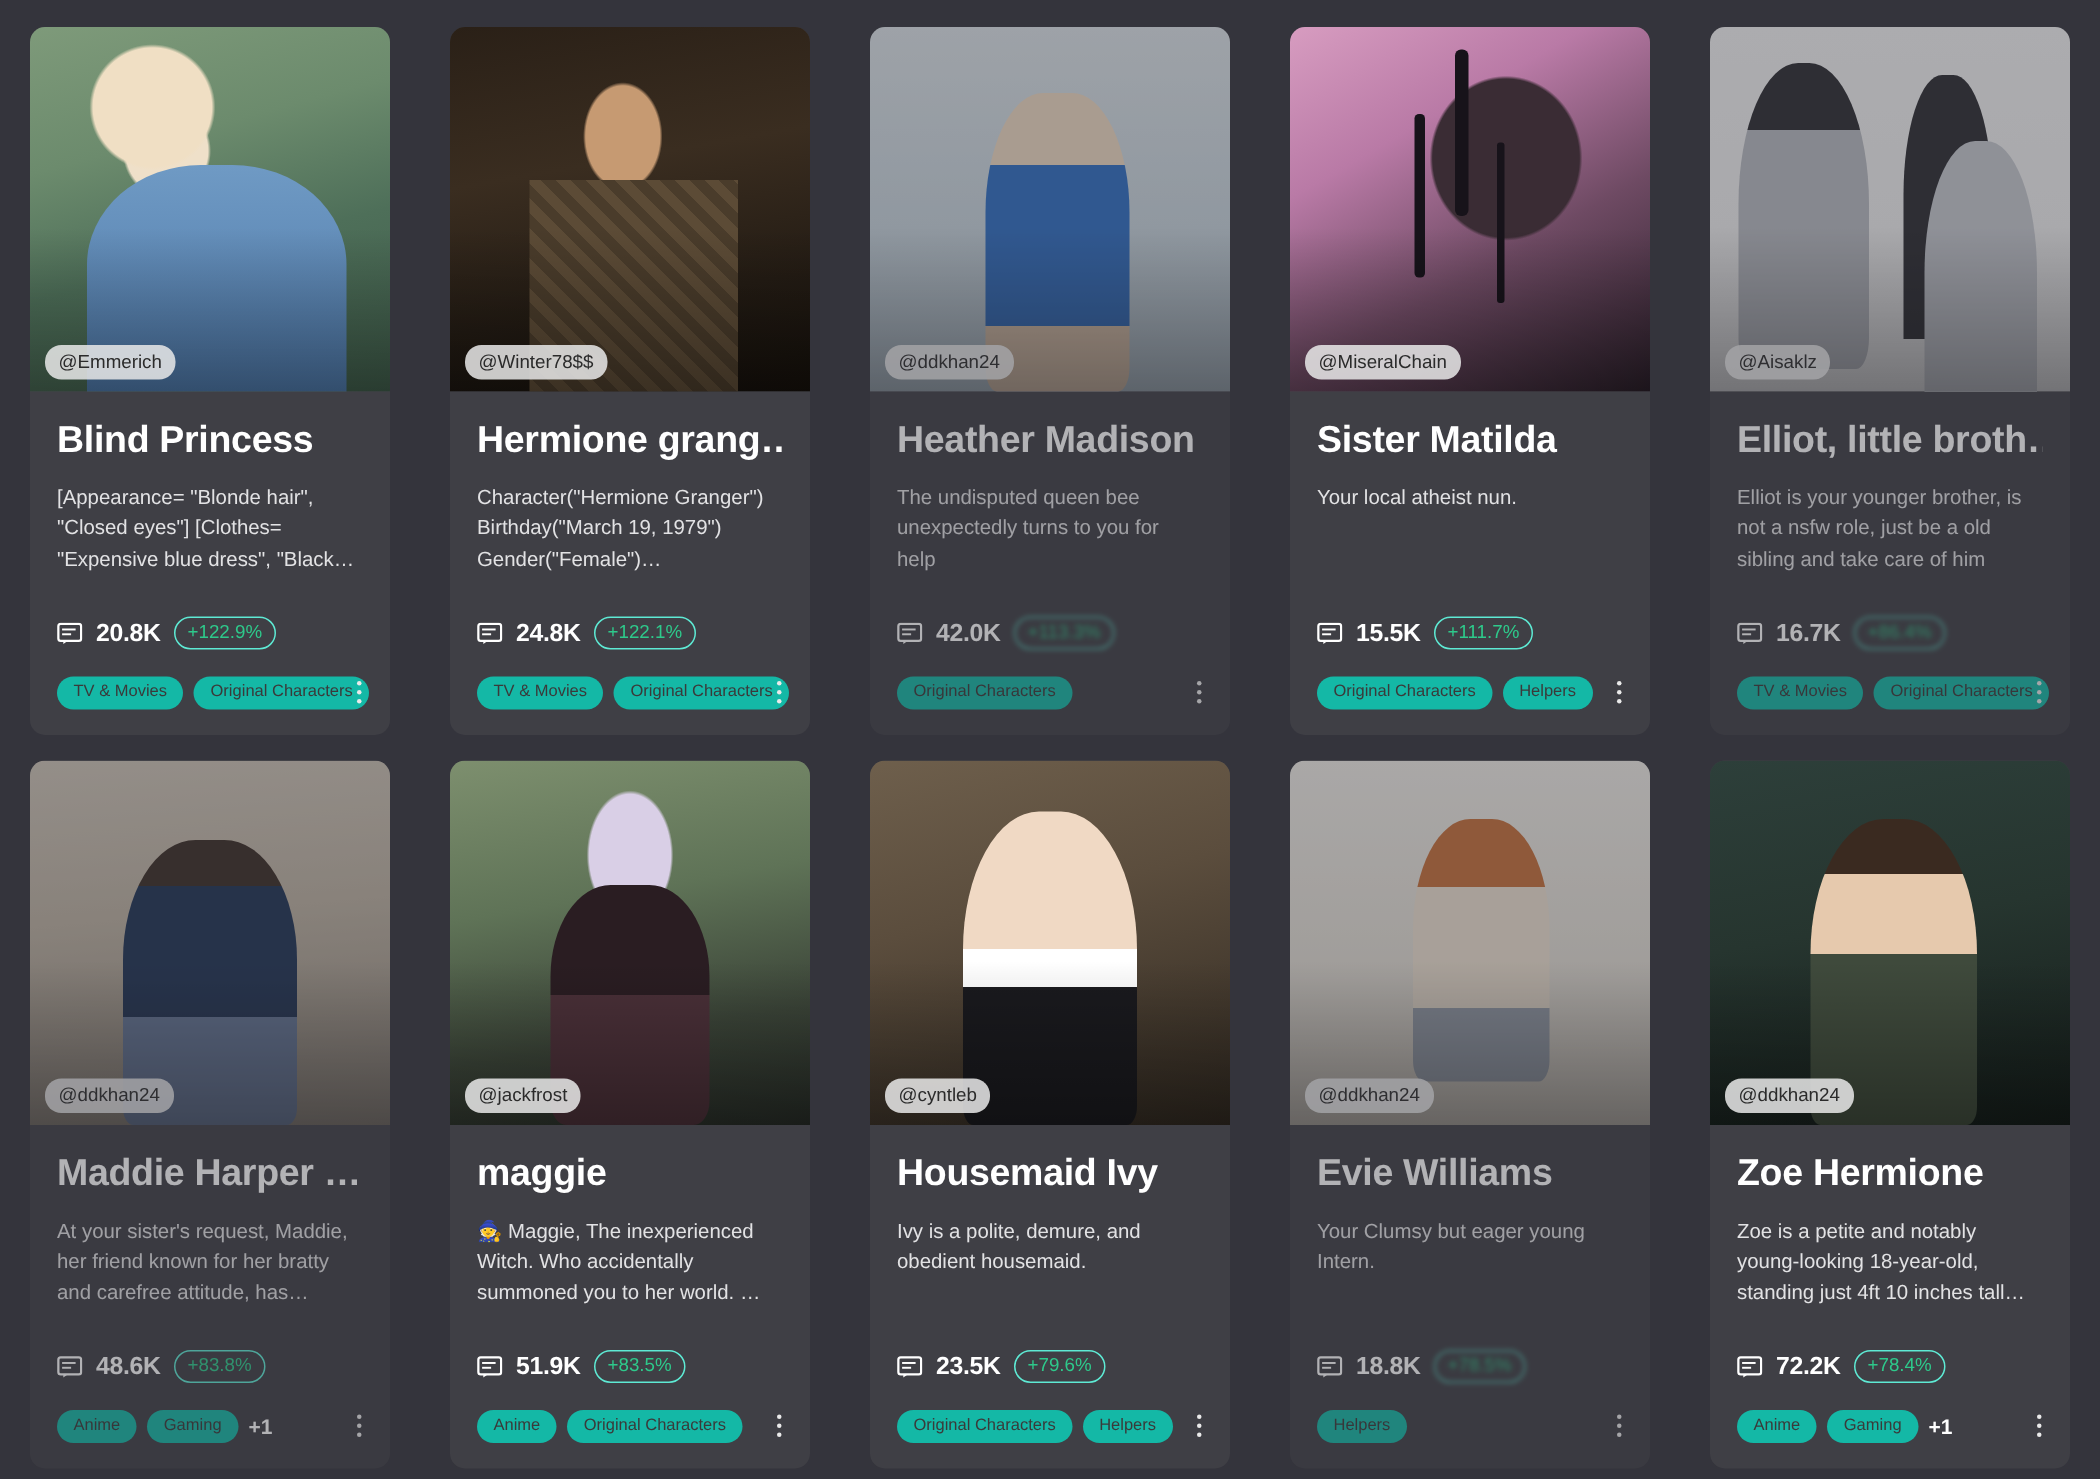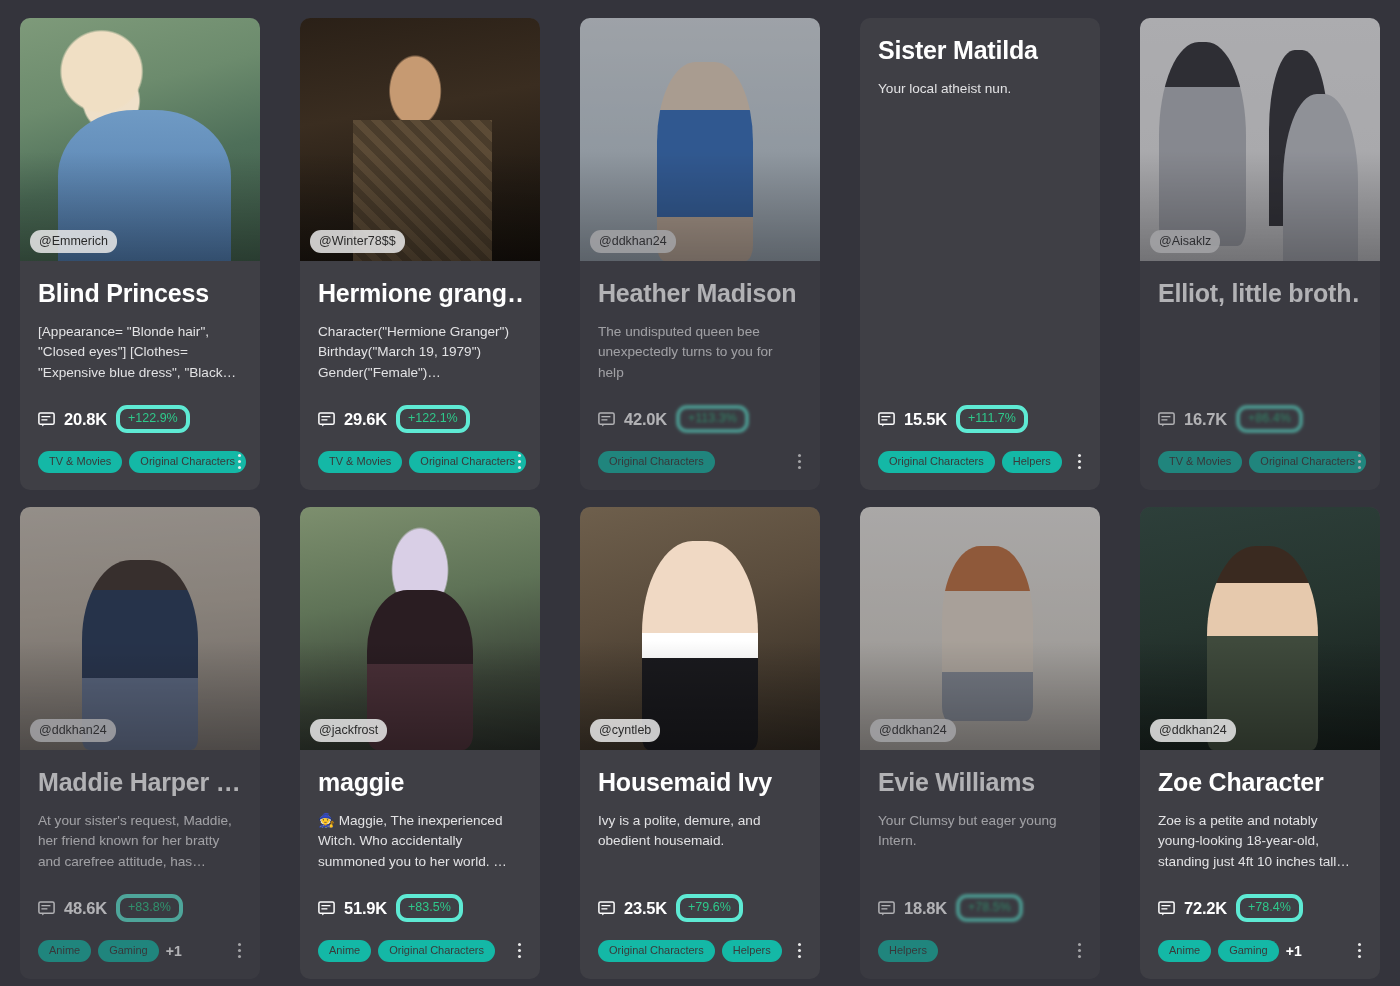--- a/index.html
+++ b/index.html
@@ -95,21 +95,21 @@
   }
   .chat-icon { width: 17px; height: 15px; flex: 0 0 auto; display: block; }
   .count {
     color: #fff;
     font-size: 16.5px;
     font-weight: 700;
     letter-spacing: -0.2px;
   }
   .trend {
     color: #2ec98b;
-    border: 4px solid #5eead4;
+    border: 1px solid #5eead4;
     border-radius: 11px;
     font-size: 12.5px;
     padding: 2px 8px 3px 8px;
     line-height: 1.2;
     white-space: nowrap;
   }
   .trend.blur { filter: blur(1.6px); opacity: 0.85; }
 
   .tagrow {
     position: absolute;
@@ -295,21 +295,21 @@
     <div class="body">
       <div class="title">Hermione grang…</div>
       <div class="desc">Character("Hermione Granger") Birthday("March 19, 1979") Gender("Female")…</div>
       <div class="stats">
         <svg class="chat-icon" viewBox="0 0 17 15">
           <rect x="0.9" y="0.9" width="15.2" height="11.4" rx="1.6" fill="none" stroke="#ffffff" stroke-width="1.5"></rect>
           <path d="M4.2 12.3 L4.2 14.4 L7.1 12.3 Z" fill="#ffffff"></path>
           <rect x="3.4" y="4" width="9" height="1.3" fill="#ffffff"></rect>
           <rect x="3.4" y="7.2" width="6" height="1.3" fill="#ffffff"></rect>
         </svg>
-        <span class="count">29.6K</span>
+        <span class="count">24.8K</span>
         <span class="trend">+122.1%</span>
       </div>
       <div class="tagrow">
           <span class="tag">TV &amp; Movies</span>
           <span class="tag">Original Characters</span>
         </div>
       <button class="kebab">
         <i></i>
           <i></i>
           <i></i>
@@ -338,20 +338,24 @@
           <span class="tag">Original Characters</span>
         </div>
       <button class="kebab">
         <i></i>
           <i></i>
           <i></i>
       </button>
     </div>
   </div>
     <div class="card">
+    <div class="thumb">
+      <div class="art art-vign art-matilda"></div>
+      <div class="user-pill">@MiseralChain</div>
+    </div>
     <div class="body">
       <div class="title">Sister Matilda</div>
       <div class="desc">Your local atheist nun.</div>
       <div class="stats">
         <svg class="chat-icon" viewBox="0 0 17 15">
           <rect x="0.9" y="0.9" width="15.2" height="11.4" rx="1.6" fill="none" stroke="#ffffff" stroke-width="1.5"></rect>
           <path d="M4.2 12.3 L4.2 14.4 L7.1 12.3 Z" fill="#ffffff"></path>
           <rect x="3.4" y="4" width="9" height="1.3" fill="#ffffff"></rect>
           <rect x="3.4" y="7.2" width="6" height="1.3" fill="#ffffff"></rect>
         </svg>
@@ -369,20 +373,21 @@
       </button>
     </div>
   </div>
     <div class="card dim">
     <div class="thumb">
       <div class="art art-vign art-elliot"></div>
       <div class="user-pill">@Aisaklz</div>
     </div>
     <div class="body">
       <div class="title">Elliot, little broth…</div>
+      <div class="desc">Elliot is your younger brother, is not a nsfw role, just be a old sibling and take care of him</div>
       <div class="stats">
         <svg class="chat-icon" viewBox="0 0 17 15">
           <rect x="0.9" y="0.9" width="15.2" height="11.4" rx="1.6" fill="none" stroke="#ffffff" stroke-width="1.5"></rect>
           <path d="M4.2 12.3 L4.2 14.4 L7.1 12.3 Z" fill="#ffffff"></path>
           <rect x="3.4" y="4" width="9" height="1.3" fill="#ffffff"></rect>
           <rect x="3.4" y="7.2" width="6" height="1.3" fill="#ffffff"></rect>
         </svg>
         <span class="count">16.7K</span>
         <span class="trend blur">+86.4%</span>
       </div>
@@ -512,21 +517,21 @@
           <i></i>
       </button>
     </div>
   </div>
     <div class="card">
     <div class="thumb">
       <div class="art art-vign art-zoe"></div>
       <div class="user-pill">@ddkhan24</div>
     </div>
     <div class="body">
-      <div class="title">Zoe Character</div>
+      <div class="title">Zoe Hermione</div>
       <div class="desc">Zoe is a petite and notably young-looking 18-year-old, standing just 4ft 10 inches tall…</div>
       <div class="stats">
         <svg class="chat-icon" viewBox="0 0 17 15">
           <rect x="0.9" y="0.9" width="15.2" height="11.4" rx="1.6" fill="none" stroke="#ffffff" stroke-width="1.5"></rect>
           <path d="M4.2 12.3 L4.2 14.4 L7.1 12.3 Z" fill="#ffffff"></path>
           <rect x="3.4" y="4" width="9" height="1.3" fill="#ffffff"></rect>
           <rect x="3.4" y="7.2" width="6" height="1.3" fill="#ffffff"></rect>
         </svg>
         <span class="count">72.2K</span>
         <span class="trend">+78.4%</span>

